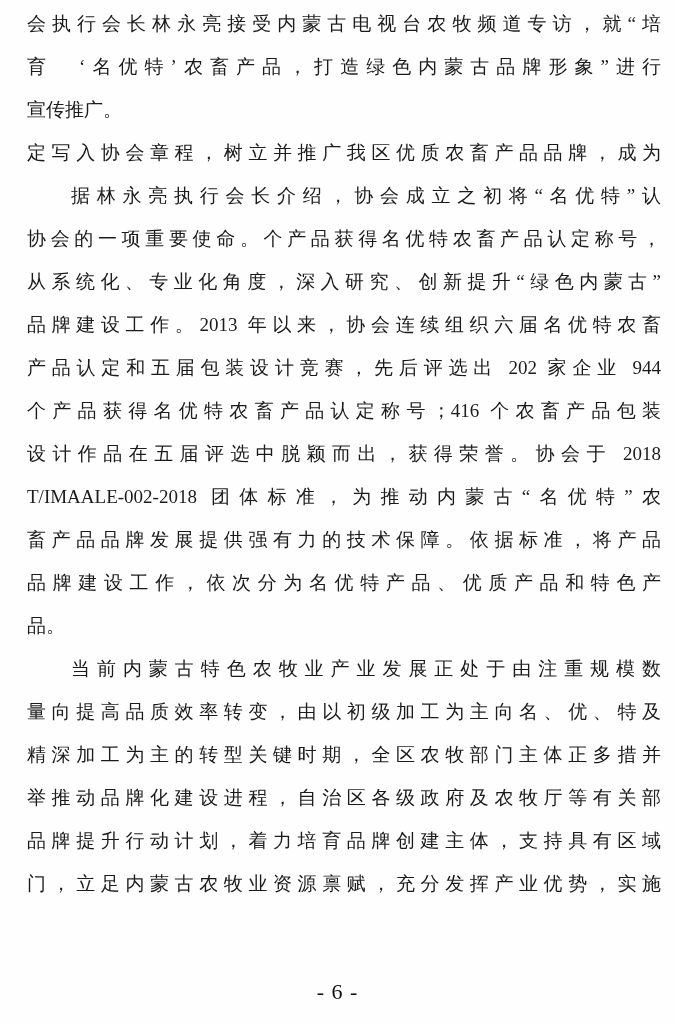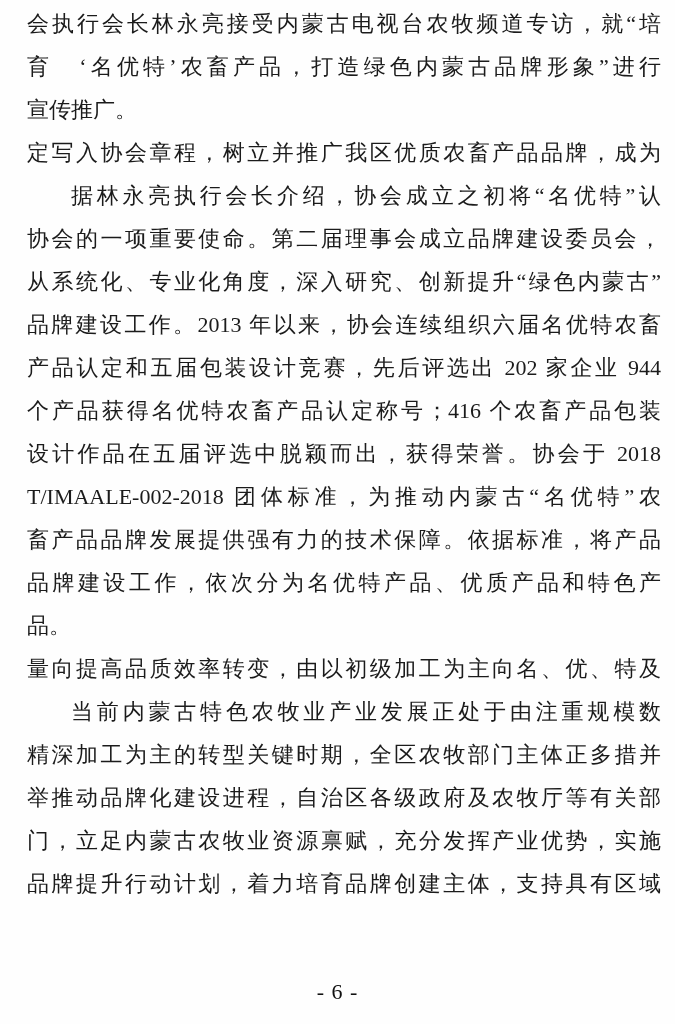--- a/index.html
+++ b/index.html
@@ -22,21 +22,21 @@
   }
   .text-block {
     position: absolute;
     top: 2px;
     left: 27px;
     width: 634px;
   }
   .line {
     height: 43px;
     line-height: 43px;
-    font-size: 22px;
+    font-size: 19px;
     text-align: justify;
     text-align-last: justify;
     white-space: nowrap;
     overflow: hidden;
     color: #1b1b1b;
   }
   .line.no-fill {
     text-align: center;
     text-align-last: left;
   }
@@ -57,31 +57,31 @@
 </head>
 <body>
 
 <div class="page">
   <div class="text-block">
       <div class="line">会执行会长林永亮接受内蒙古电视台农牧频道专访，就“培</div>
       <div class="line">育　‘名优特’农畜产品，打造绿色内蒙古品牌形象”进行</div>
       <div class="line no-fill">宣传推广。</div>
       <div class="line">定写入协会章程，树立并推广我区优质农畜产品品牌，成为</div>
       <div class="line indent">据林永亮执行会长介绍，协会成立之初将“名优特”认</div>
-      <div class="line">协会的一项重要使命。第二届理事会成立品牌建设委员会，</div>
+      <div class="line">协会的一项重要使命。个产品获得名优特农畜产品认定称号，</div>
       <div class="line">从系统化、专业化角度，深入研究、创新提升“绿色内蒙古”</div>
       <div class="line">品牌建设工作。2013 年以来，协会连续组织六届名优特农畜</div>
       <div class="line">产品认定和五届包装设计竞赛，先后评选出 202 家企业 944</div>
       <div class="line">个产品获得名优特农畜产品认定称号；416 个农畜产品包装</div>
       <div class="line">设计作品在五届评选中脱颖而出，获得荣誉。协会于 2018</div>
       <div class="line">T/IMAALE-002-2018 团体标准，为推动内蒙古“名优特”农</div>
       <div class="line">畜产品品牌发展提供强有力的技术保障。依据标准，将产品</div>
       <div class="line">品牌建设工作，依次分为名优特产品、优质产品和特色产</div>
       <div class="line no-fill">品。</div>
+      <div class="line indent">当前内蒙古特色农牧业产业发展正处于由注重规模数</div>
       <div class="line">量向提高品质效率转变，由以初级加工为主向名、优、特及</div>
-      <div class="line indent">当前内蒙古特色农牧业产业发展正处于由注重规模数</div>
       <div class="line">精深加工为主的转型关键时期，全区农牧部门主体正多措并</div>
       <div class="line">举推动品牌化建设进程，自治区各级政府及农牧厅等有关部</div>
+      <div class="line">品牌提升行动计划，着力培育品牌创建主体，支持具有区域</div>
       <div class="line">门，立足内蒙古农牧业资源禀赋，充分发挥产业优势，实施</div>
-      <div class="line">品牌提升行动计划，着力培育品牌创建主体，支持具有区域</div>
     </div>
   <div class="footer">- 6 -</div>
 </div>
 
 </body></html>

